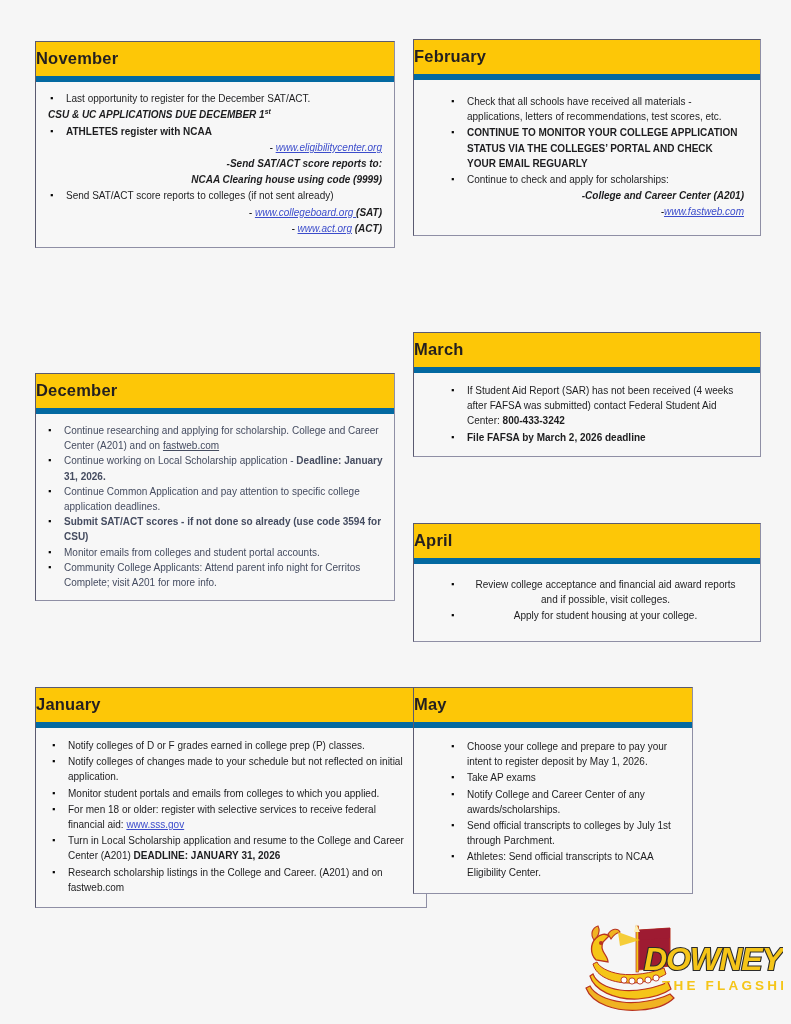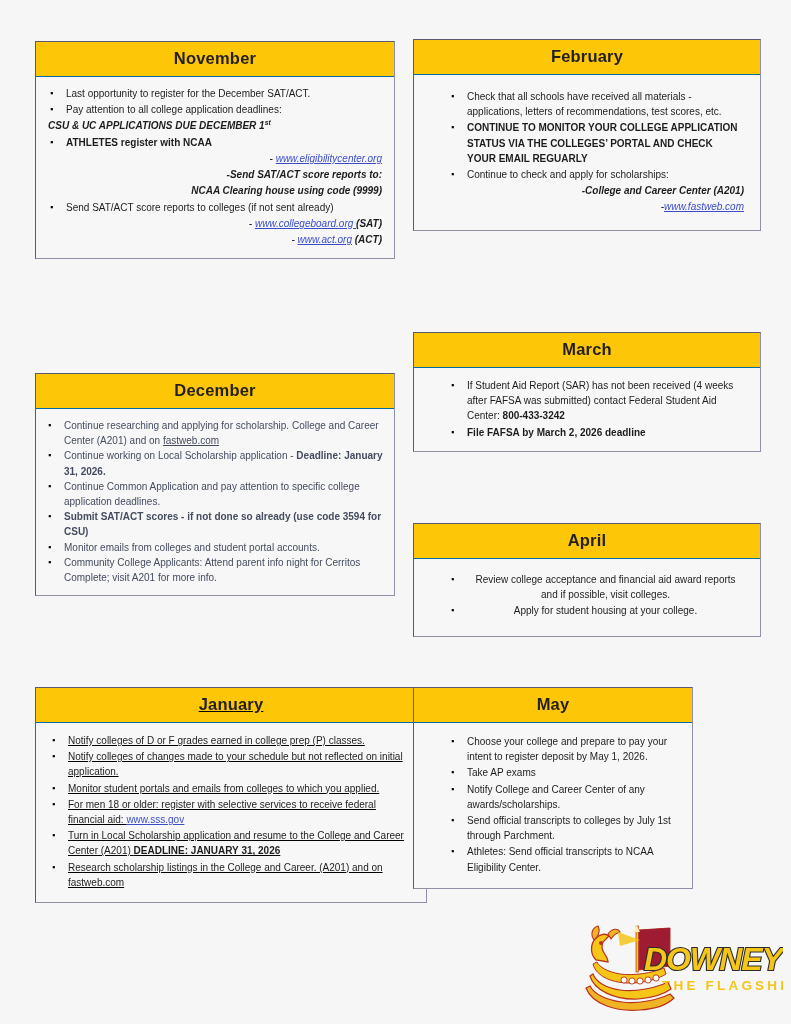--- a/index.html
+++ b/index.html
@@ -18,22 +18,21 @@
   
   .card {
     position: absolute;
     background: #f7f7f7;
     border: 1px solid #5a5a70;
     border-bottom-color: #8f8fa5;
     border-right-color: #8f8fa5;
   }
   .card-header {
     background: #fdc707;
-    border-bottom: 1px solid #0369a1;
-    text-align: center;
+    border-bottom: 6px solid #0369a1;
     padding: 7px 0 8px 0;
     font-size: 16.5px;
     font-weight: bold;
     color: #231f20;
     letter-spacing: .2px;
   }
   .card-body {
     padding: 9px 12px 10px 12px;
   }
 
@@ -69,21 +68,21 @@
     text-decoration: underline;
   }
   .center { text-align: right; }
   .indent-1 { padding-left: 34px; }
   .indent-2 { padding-left: 56px; }
   sup { font-size: .68em; vertical-align: super; }
 
   
   #card-november { left: 35px;  top: 41px;  width: 360px; }
   #card-december { left: 35px;  top: 373px; width: 360px; }
-  #card-january  { left: 35px;  top: 687px; width: 392px; text-decoration: underline; }
+  #card-january  { left: 35px;  top: 687px; width: 392px; }
   #card-february { left: 413px; top: 39px;  width: 348px; }
   #card-march    { left: 413px; top: 332px; width: 348px; }
   #card-april    { left: 413px; top: 523px; width: 348px; }
   #card-may      { left: 413px; top: 687px; width: 280px; }
 
   #card-february .card-body,
   #card-march .card-body,
   #card-april .card-body,
   #card-may .card-body { padding-left: 35px; padding-right: 16px; padding-top: 12px; }
   #card-february .card-body { padding-top: 14px; padding-bottom: 14px; }
@@ -106,21 +105,20 @@
 </head>
 <body>
 
 <div id="page">
 
   <div class="card" id="card-november">
     <div class="card-header">November</div>
     <div class="card-body">
       <ul class="items">
           <li class="item"><span class="t-dark">Last opportunity to register for the December SAT/ACT.</span></li>
-          <li class="item"><span class="t-dark">Pay attention to all college application deadlines:</span></li>
           <li class="item nobullet"><span class="t-dark b">CSU &amp; UC APPLICATIONS DUE DECEMBER 1</span><sup class="t-dark b">st</sup></li>
           <li class="item"><span class="t-dark b">ATHLETES register with NCAA</span></li>
           <li class="item nobullet center indent-1"><span class="t-dark">- </span><span class="link">www.eligibilitycenter.org </span></li>
           <li class="item nobullet center"><span class="t-dark b">-Send SAT/ACT score reports to:</span></li>
           <li class="item nobullet center"><span class="t-dark b">NCAA Clearing house using code (9999)</span></li>
           <li class="item"><span class="t-dark"> Send SAT/ACT score reports to colleges (if not sent already)</span></li>
           <li class="item nobullet center indent-2"><span class="t-dark">- </span><span class="link"> www.collegeboard.org </span><span class="t-dark b">(SAT)</span></li>
           <li class="item nobullet center indent-2"><span class="t-dark">- </span><span class="link">www.act.org</span><span class="t-dark b"> (ACT)</span></li>
         </ul>
     </div>

